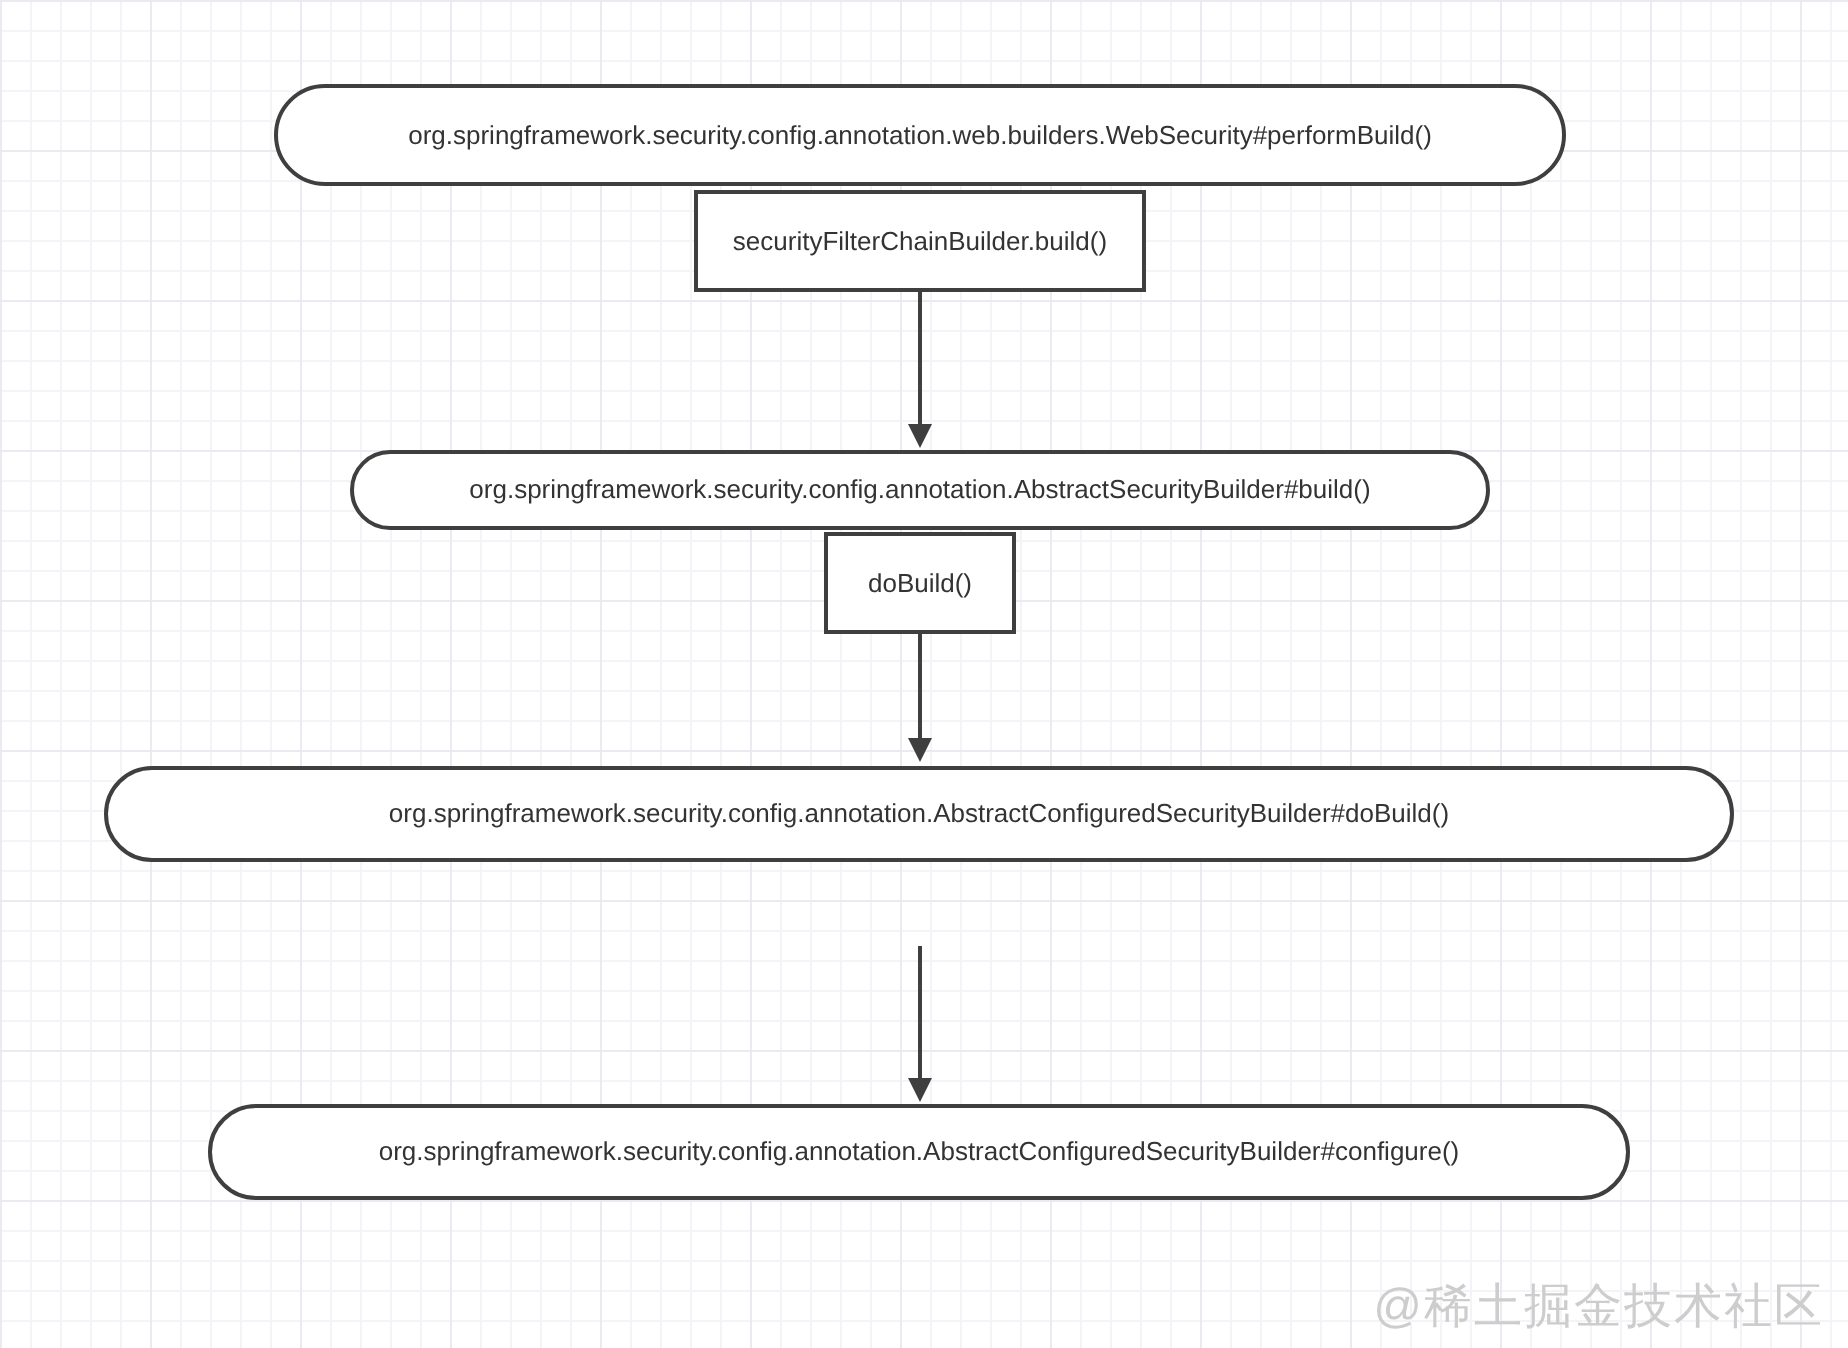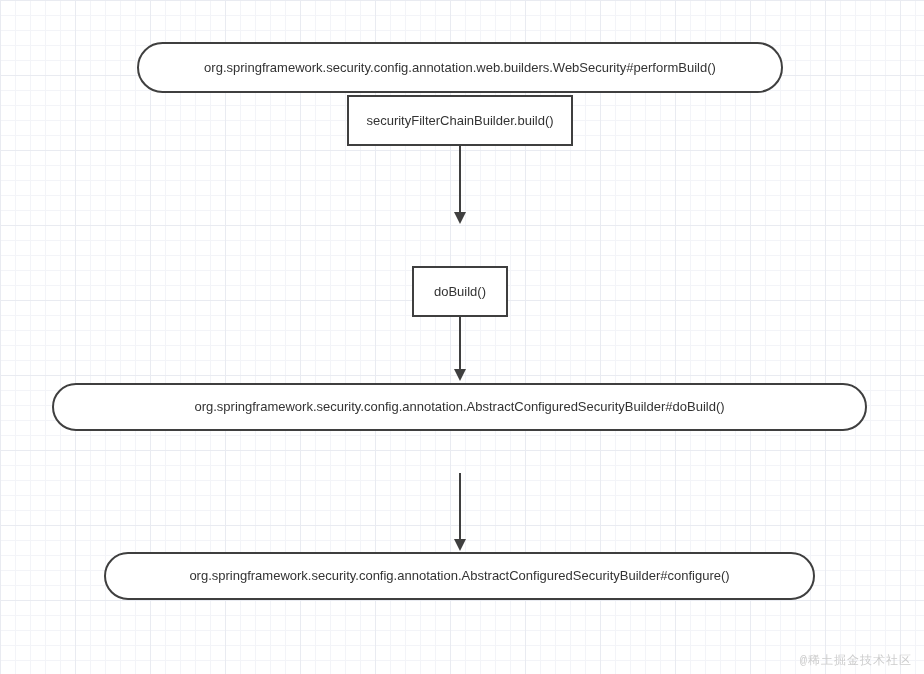--- a/index.html
+++ b/index.html
@@ -53,44 +53,47 @@
     width: 0;
     height: 0;
     border-left: 6px solid transparent;
     border-right: 6px solid transparent;
     border-top: 12px solid #3f3f3f;
   }
   .watermark {
     position: absolute;
     right: 12px;
     bottom: 5px;
-    font-size: 12px;
+    font-size: 24px;
     color: #cdcdcd;
     letter-spacing: 1px;
-    font-family: Liberation Mono, monospace;
+    font-family: Liberation Sans, sans-serif;
   }
 </style>
 </head>
 <body>
 
 <div class="canvas">
 
   <div class="node rounded" style="left:137px; top:42px; width:646px; height:51px;">
     <span>org.springframework.security.config.annotation.web.builders.WebSecurity#performBuild()</span>
   </div>
 
   <div class="node" style="left:347px; top:95px; width:226px; height:51px;">
     <span>securityFilterChainBuilder.build()</span>
   </div>
 
   <div>
     <div class="edge-line" style="left:459px; top:146px; height:66px;"></div>
     <div class="arrowhead" style="left:454px; top:212px;"></div>
   </div>
 
+  <div class="node rounded" style="left:175px; top:225px; width:570px; height:40px;">
+    <span>org.springframework.security.config.annotation.AbstractSecurityBuilder#build()</span>
+  </div>
 
   <div class="node" style="left:412px; top:266px; width:96px; height:51px;">
     <span>doBuild()</span>
   </div>
 
   <div>
     <div class="edge-line" style="left:459px; top:317px; height:52px;"></div>
     <div class="arrowhead" style="left:454px; top:369px;"></div>
   </div>
 

